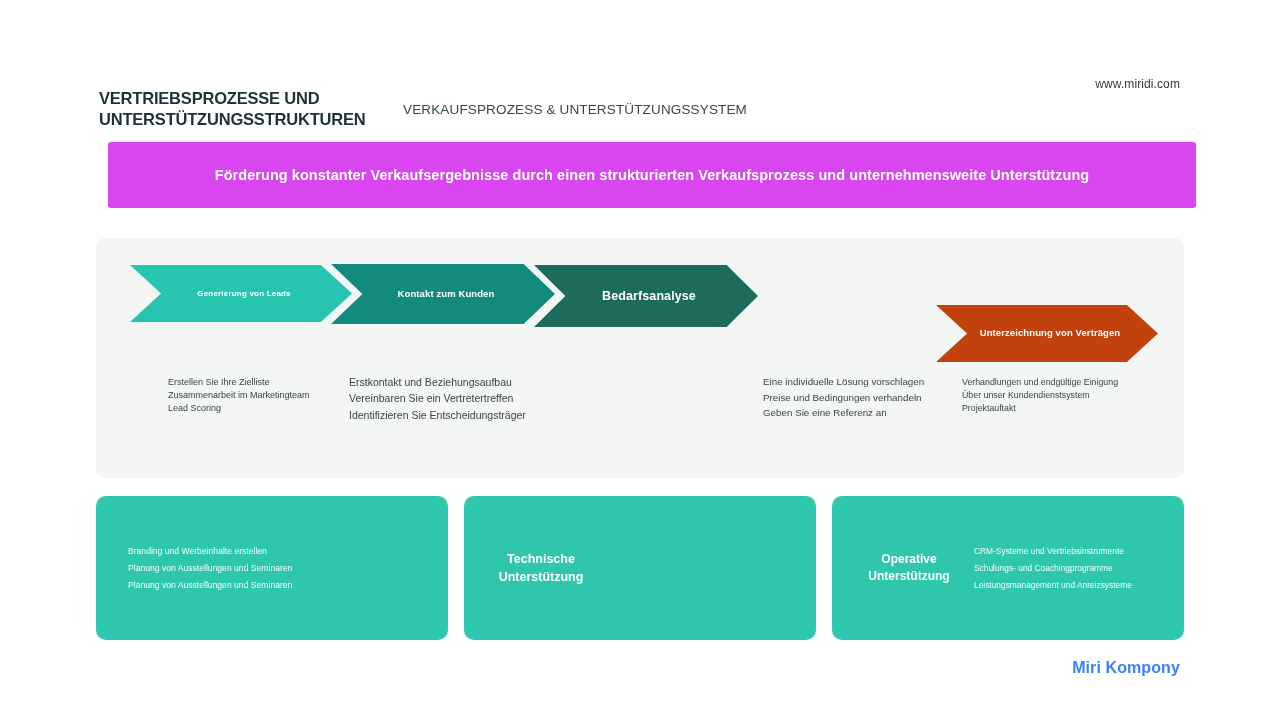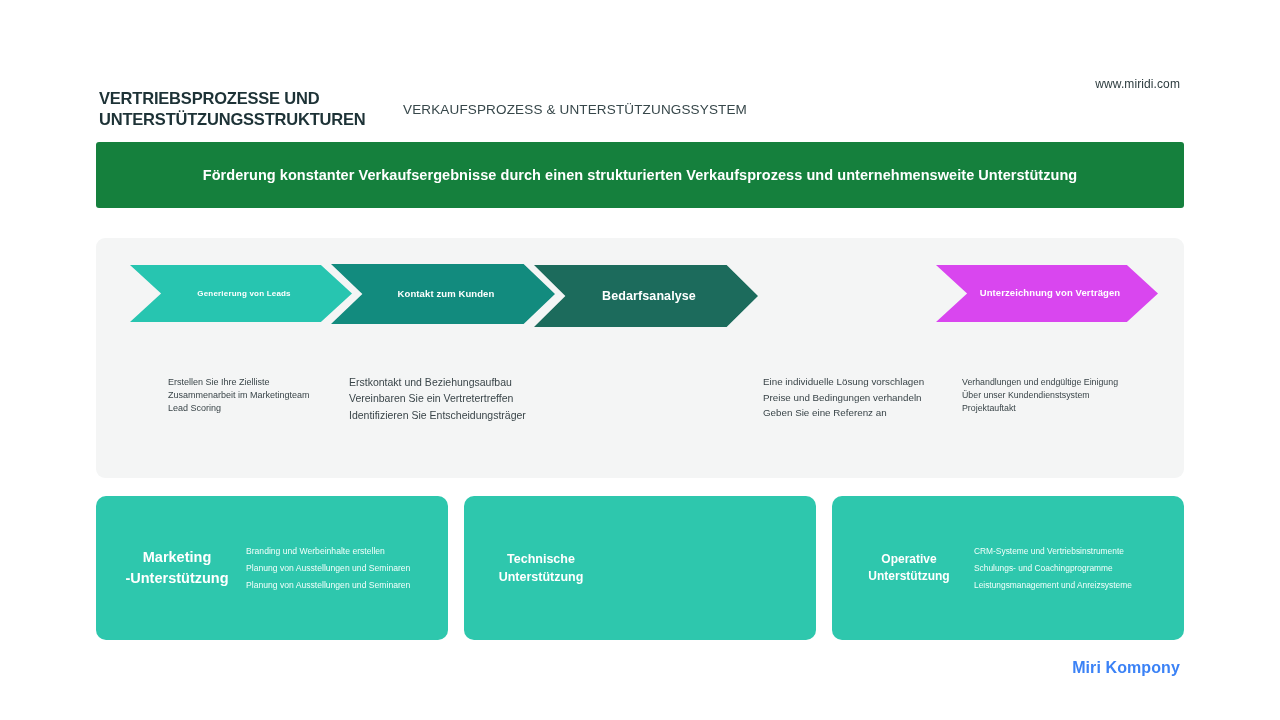--- a/index.html
+++ b/index.html
@@ -213,37 +213,37 @@
 </style>
 </head>
 <body>
 
 <div class="header">
   <div class="brand-title">VERTRIEBSPROZESSE UND UNTERSTÜTZUNGSSTRUKTUREN</div>
   <div class="brand-subtitle">VERKAUFSPROZESS &amp; UNTERSTÜTZUNGSSYSTEM</div>
   <div class="site-url">www.miridi.com</div>
 </div>
 
-<div class="banner" style="background: #15803d;">
+<div class="banner" style="background: #d946ef; margin-left: 12px;">
   <div class="banner-text" style="color: rgb(255, 255, 255);">Förderung konstanter Verkaufsergebnisse durch einen strukturierten Verkaufsprozess und unternehmensweite Unterstützung</div>
 </div>
 
 <div class="process-panel" style="background: rgb(244, 245, 245);">
 
   <div class="chevron-row">
     <div class="chevron chev-1" style="background: rgb(39, 197, 176);">
       <div class="chevron-label">Generierung von Leads</div>
     </div>
     <div class="chevron chev-2" style="background: rgb(18, 139, 126);">
       <div class="chevron-label">Kontakt zum Kunden</div>
     </div>
     <div class="chevron chev-3" style="background: rgb(28, 107, 92);">
       <div class="chevron-label">Bedarfsanalyse</div>
     </div>
-    <div class="chevron chev-5" style="background: #d946ef;">
+    <div class="chevron chev-5" style="background: #c2410c; margin-top: 40px;">
       <div class="chevron-label">Unterzeichnung von Verträgen</div>
     </div>
   </div>
 
   <div class="stage-notes notes-1">
     <div class="note-line">Erstellen Sie Ihre Zielliste</div>
     <div class="note-line">Zusammenarbeit im Marketingteam</div>
     <div class="note-line">Lead Scoring</div>
   </div>
 
@@ -264,24 +264,20 @@
     <div class="note-line">Verhandlungen und endgültige Einigung</div>
     <div class="note-line">Über unser Kundendienstsystem</div>
     <div class="note-line">Projektauftakt</div>
   </div>
 
 </div>
 
 <div class="cards-row">
 
   <div class="support-card card-1" style="background: rgb(46, 199, 173);">
-    <div class="card-title">
-      <div>Marketing</div>
-      <div>-Unterstützung</div>
-    </div>
     <div class="card-items">
       <div class="card-line">Branding und Werbeinhalte erstellen</div>
       <div class="card-line">Planung von Ausstellungen und Seminaren</div>
       <div class="card-line">Planung von Ausstellungen und Seminaren</div>
     </div>
   </div>
 
   <div class="support-card card-2" style="background: rgb(46, 199, 173);">
     <div class="card-title">
       <div>Technische</div>

